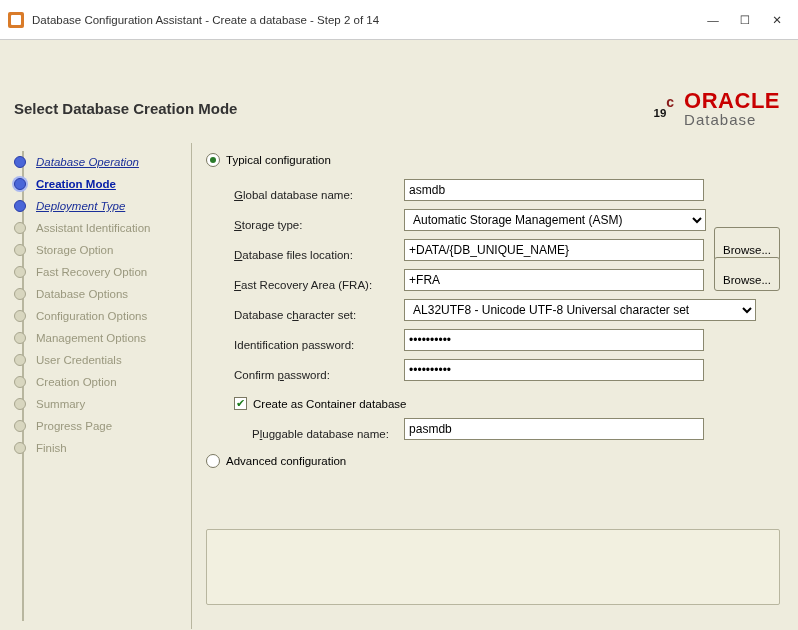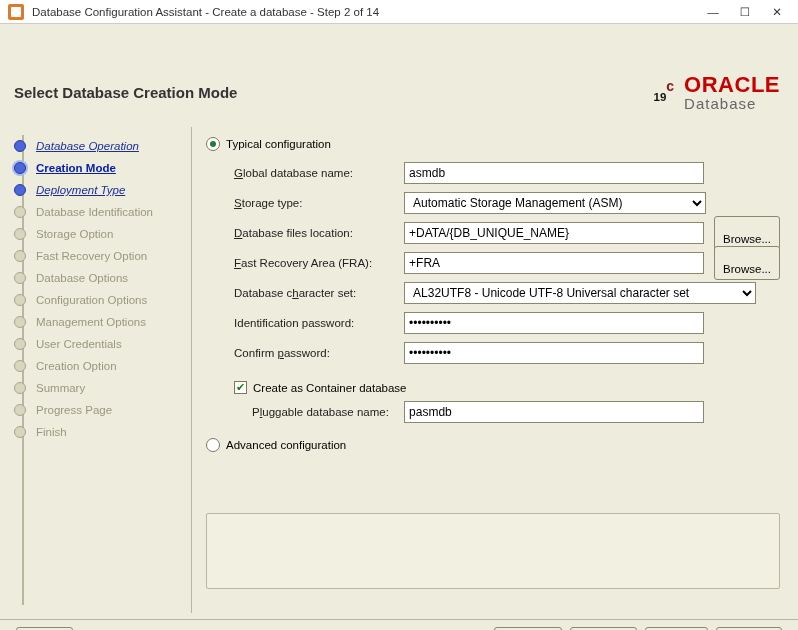--- a/index.html
+++ b/index.html
@@ -1,18 +1,18 @@
 <!DOCTYPE html>
 <html><head>
 <meta charset="utf-8">
 <style>
   * { box-sizing: border-box; font-family: Tahoma, "Segoe UI", sans-serif; font-size: 11.5px; }
   body { margin: 0; background: #eeecdd; width: 798px; height: 630px; overflow: hidden; }
 
-  .titlebar { height: 24px; background: #fff; border-bottom: 1px solid #ccc; display: flex; align-items: center; padding: 0 8px; }
+  .titlebar { height: 40px; background: #fff; border-bottom: 1px solid #ccc; display: flex; align-items: center; padding: 0 8px; }
   .titlebar .icon { width: 16px; height: 16px; background: #d97b29; border-radius: 2px; margin-right: 8px; display:inline-block; position:relative;}
   .titlebar .icon:before{content:"";position:absolute;inset:3px;background:#fff;border-radius:1px;}
   .titlebar .title { flex: 1; color: #333; }
   .titlebar .winbtns { display: flex; gap: 18px; margin-right: 6px; }
   .winbtn { width: 14px; height: 14px; display:flex; align-items:center; justify-content:center; color:#333;}
 
   .header { display:flex; align-items:center; padding: 14px 18px 10px 14px; margin-top: 36px; }
   .header h1 { margin:0; font-size: 15px; font-weight: bold; color:#333; flex:1; }
   .brand { display:flex; align-items:center; gap:10px;}
   .brand .ver { font-size: 26px; font-weight:bold; color:#111;}
@@ -34,21 +34,21 @@
   .step.current a { color:#0820a8; font-weight:bold; }
   .step.pending span.lbl { color:#9a987e; }
 
   .divider { width:1px; background:#b8b69f; margin: 6px 0;}
 
   .content { flex:1; padding: 12px 18px 0 14px; position:relative; }
   .radio-row { display:flex; align-items:center; margin: 4px 0 10px 0;}
   .radio { width:14px; height:14px; border:1px solid #7a7862; border-radius:50%; background:#fff; margin-right:6px; display:flex; align-items:center; justify-content:center;}
   .radio.checked:after{content:"";width:6px;height:6px;border-radius:50%;background:#2a7a2a;}
   .form { margin-left: 28px; }
-  .frow { display:flex; align-items:center; margin: 6px 0; height:24px; }
+  .frow { display:flex; align-items:flex-end; margin: 6px 0; height:24px; }
   .flbl { width: 170px; color:#222; }
   .flbl .u { text-decoration: underline; }
   input[type=text], input[type=password], select {
     height:22px; border:1px solid #8a886f; background:#fff; padding: 2px 4px; font-size:12px;
   }
   input[type=text], input[type=password] { width: 300px; }
   select { width: 302px; }
   select.wide { width: 352px; }
   .browse { height:22px; margin-left:10px; padding:16px 8px; border:1px solid #8a886f; background:#eeecdd; border-radius:3px; cursor:pointer;}
 
@@ -99,21 +99,21 @@
         <div class="step current">
           <span class="dot"></span>
           <a class="lbl">Creation Mode</a>
         </div>
         <div class="step done">
           <span class="dot"></span>
           <a class="lbl">Deployment Type</a>
         </div>
         <div class="step pending">
           <span class="dot"></span>
-          <span class="lbl">Database Identification</span>
+          <span class="lbl">Assistant Identification</span>
         </div>
         <div class="step pending">
           <span class="dot"></span>
           <span class="lbl">Storage Option</span>
         </div>
         <div class="step pending">
           <span class="dot"></span>
           <span class="lbl">Fast Recovery Option</span>
         </div>
         <div class="step pending">

